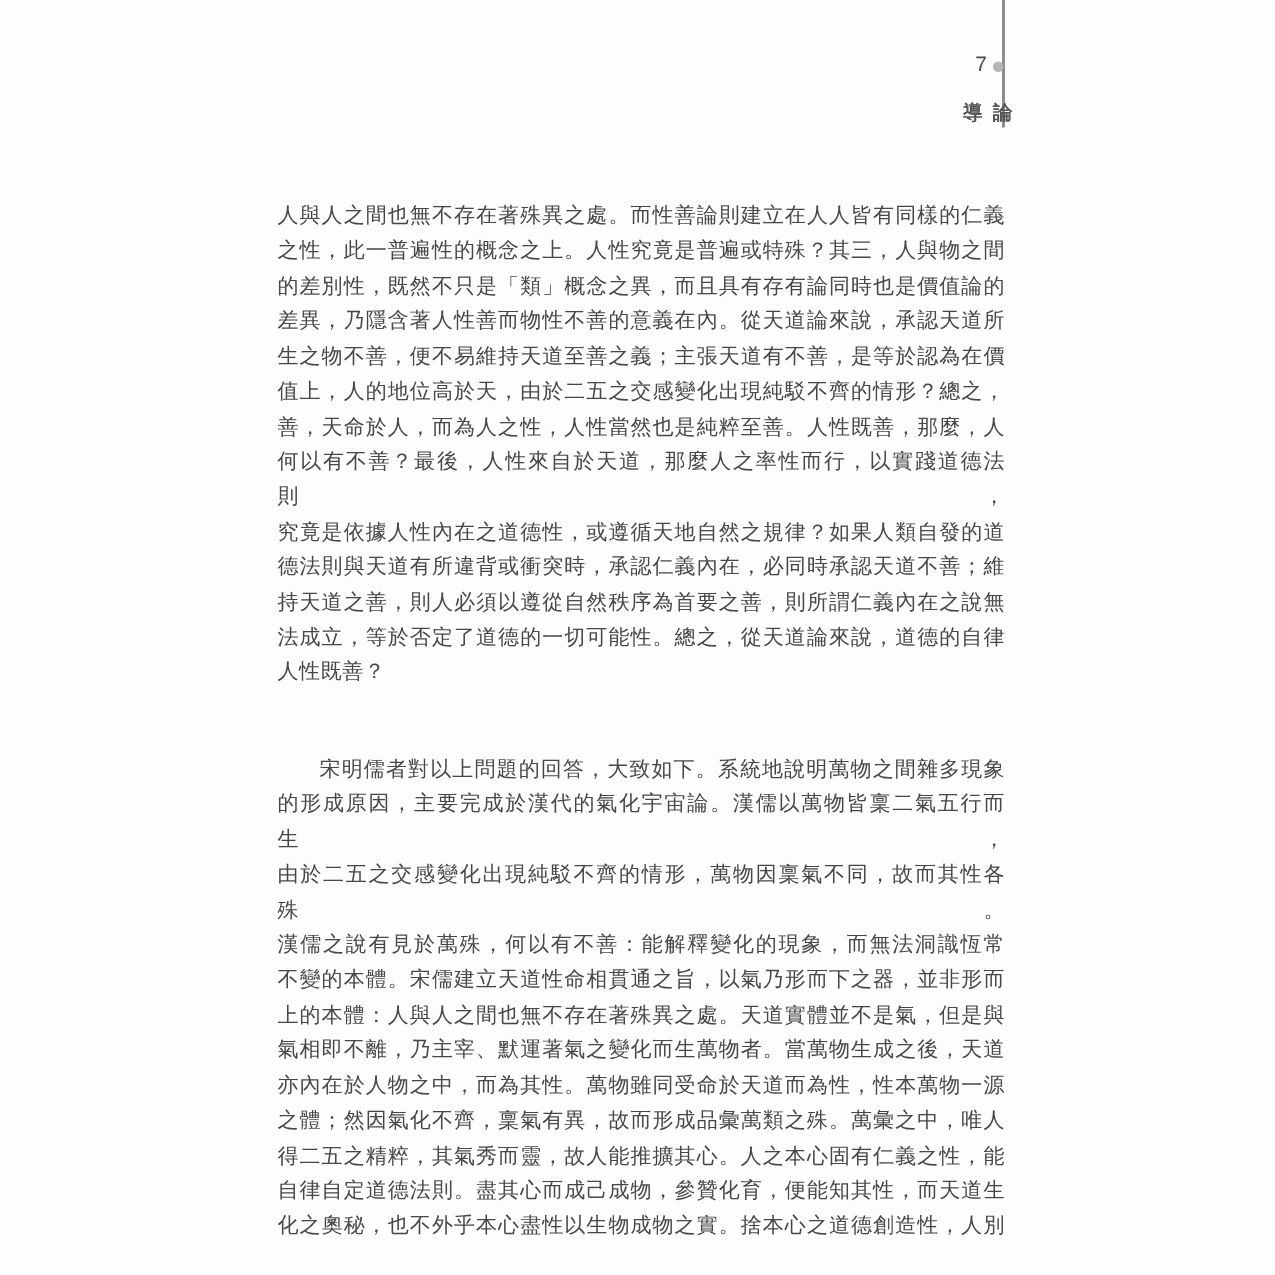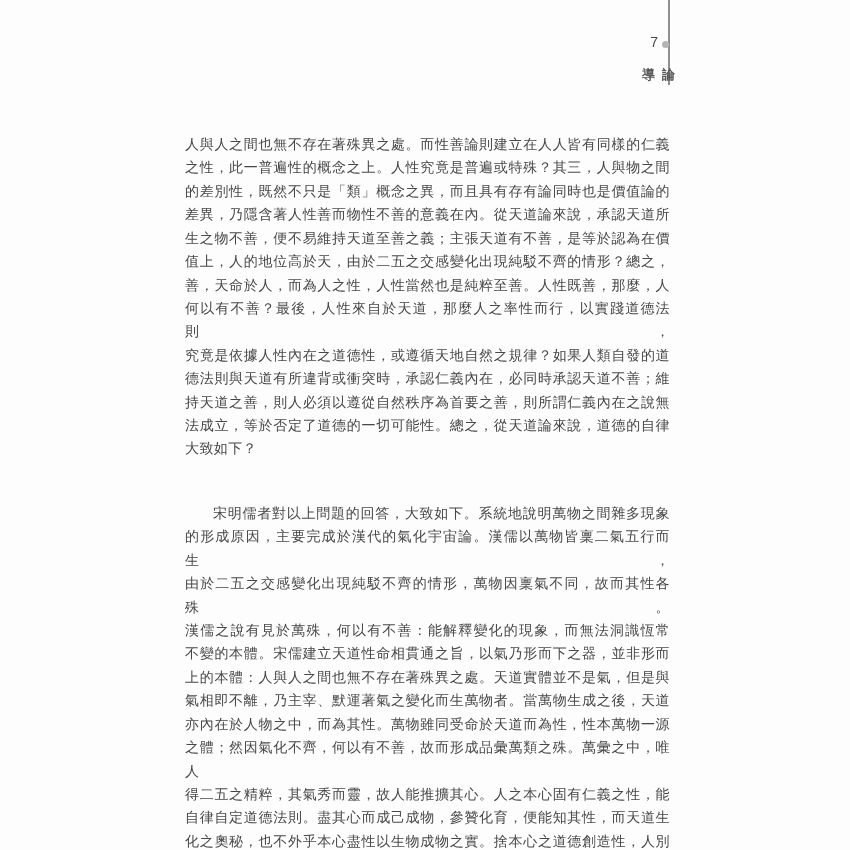--- a/index.html
+++ b/index.html
@@ -94,28 +94,28 @@
     <div class="line">的差別性，既然不只是「類」概念之異，而且具有存有論同時也是價值論的</div>
     <div class="line">差異，乃隱含著人性善而物性不善的意義在內。從天道論來說，承認天道所</div>
     <div class="line">生之物不善，便不易維持天道至善之義；主張天道有不善，是等於認為在價</div>
     <div class="line">值上，人的地位高於天，由於二五之交感變化出現純駁不齊的情形？總之，</div>
     <div class="line">善，天命於人，而為人之性，人性當然也是純粹至善。人性既善，那麼，人</div>
     <div class="line">何以有不善？最後，人性來自於天道，那麼人之率性而行，以實踐道德法則，</div>
     <div class="line">究竟是依據人性內在之道德性，或遵循天地自然之規律？如果人類自發的道</div>
     <div class="line">德法則與天道有所違背或衝突時，承認仁義內在，必同時承認天道不善；維</div>
     <div class="line">持天道之善，則人必須以遵從自然秩序為首要之善，則所謂仁義內在之說無</div>
     <div class="line">法成立，等於否定了道德的一切可能性。總之，從天道論來說，道德的自律</div>
-    <div class="line short">大致如下？</div>
+    <div class="line short">人性既善？</div>
     <div class="line indent">宋明儒者對以上問題的回答，大致如下。系統地說明萬物之間雜多現象</div>
     <div class="line">的形成原因，主要完成於漢代的氣化宇宙論。漢儒以萬物皆稟二氣五行而生，</div>
     <div class="line">由於二五之交感變化出現純駁不齊的情形，萬物因稟氣不同，故而其性各殊。</div>
     <div class="line">漢儒之說有見於萬殊，何以有不善：能解釋變化的現象，而無法洞識恆常</div>
     <div class="line">不變的本體。宋儒建立天道性命相貫通之旨，以氣乃形而下之器，並非形而</div>
     <div class="line">上的本體：人與人之間也無不存在著殊異之處。天道實體並不是氣，但是與</div>
     <div class="line">氣相即不離，乃主宰、默運著氣之變化而生萬物者。當萬物生成之後，天道</div>
     <div class="line">亦內在於人物之中，而為其性。萬物雖同受命於天道而為性，性本萬物一源</div>
-    <div class="line">之體；然因氣化不齊，何以有不善，故而形成品彙萬類之殊。萬彙之中，唯人</div>
+    <div class="line">之體；然因氣化不齊，稟氣有異，故而形成品彙萬類之殊。萬彙之中，唯人</div>
     <div class="line">得二五之精粹，其氣秀而靈，故人能推擴其心。人之本心固有仁義之性，能</div>
     <div class="line">自律自定道德法則。盡其心而成己成物，參贊化育，便能知其性，而天道生</div>
     <div class="line">化之奧秘，也不外乎本心盡性以生物成物之實。捨本心之道德創造性，人別</div>
   </main>
 
 </div>
 
 </body></html>

